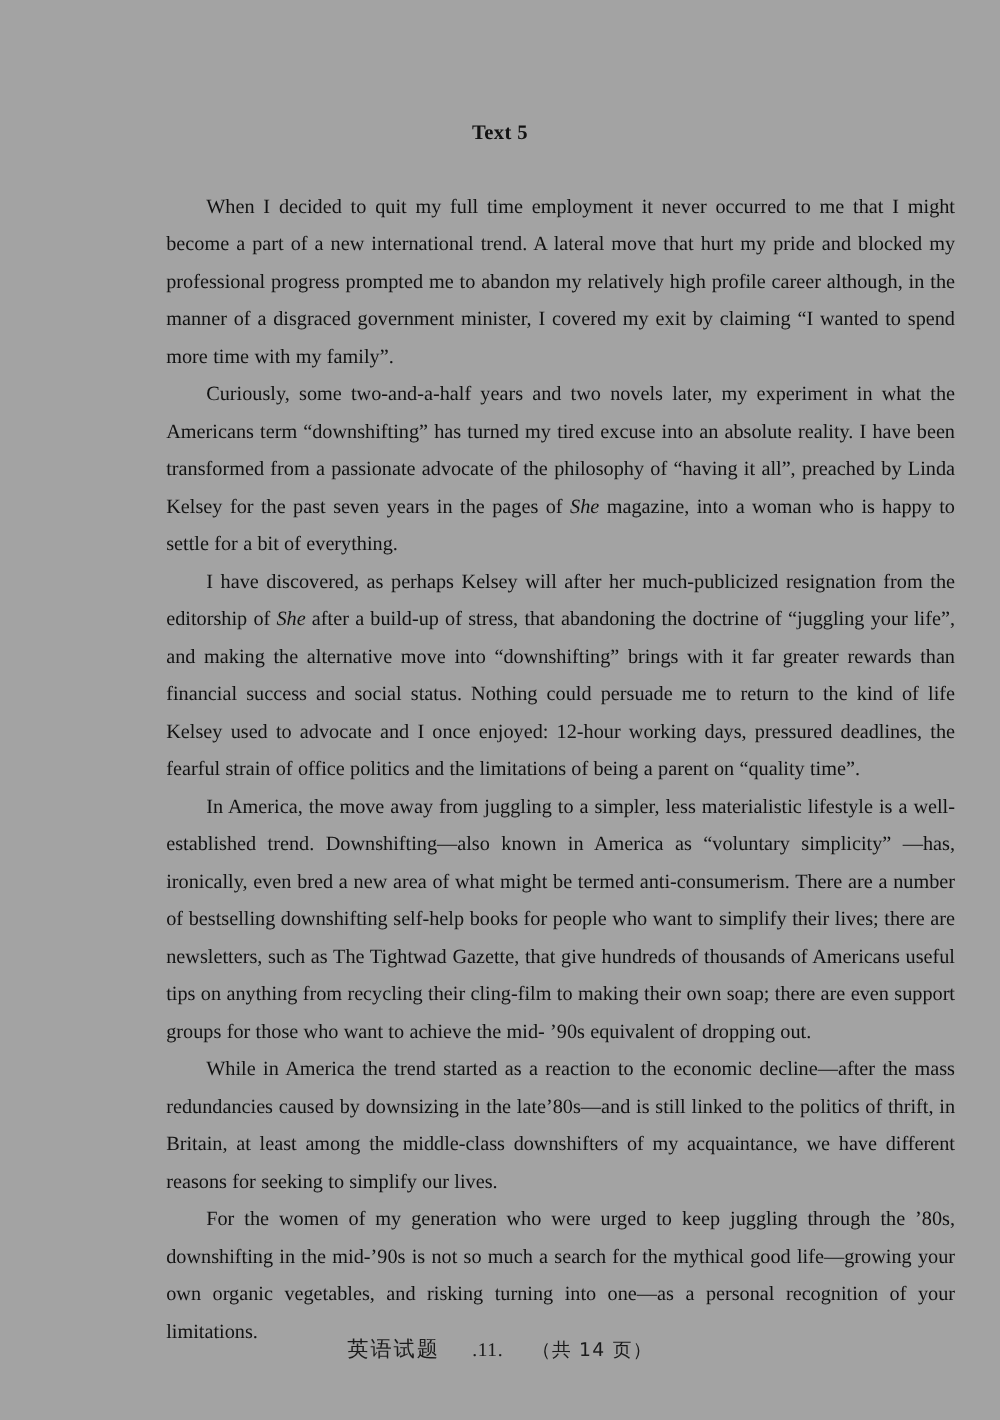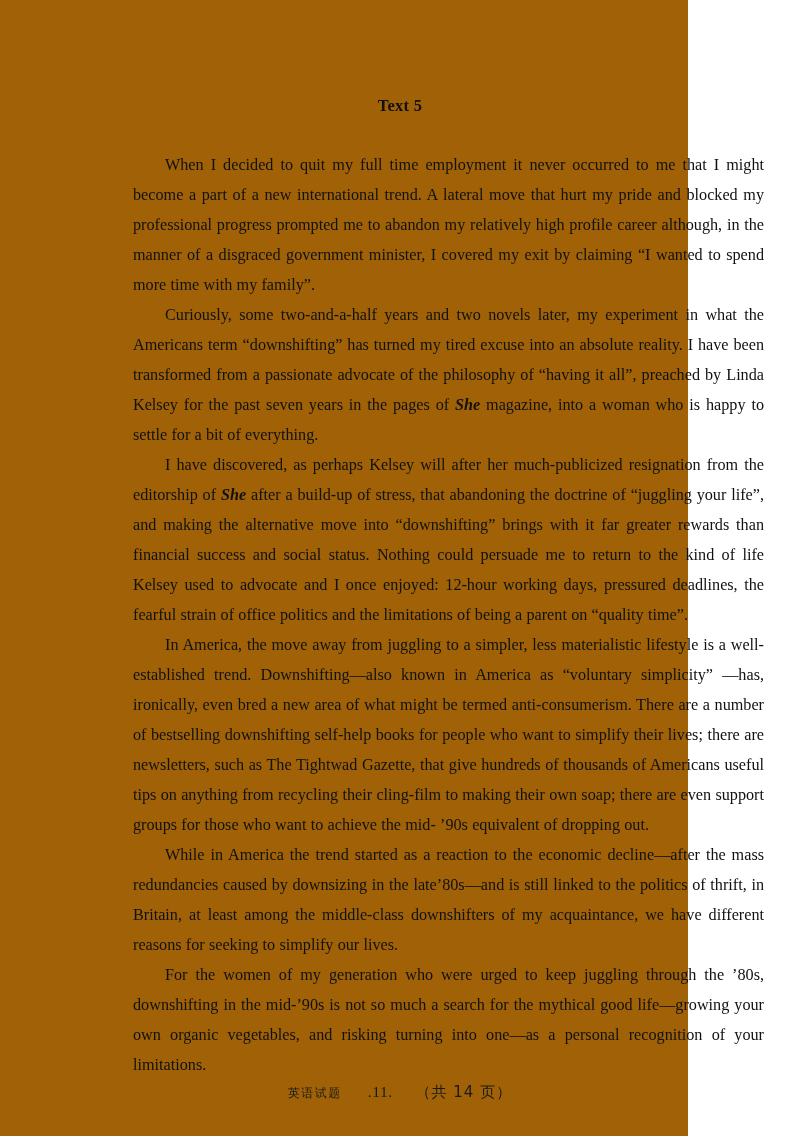--- a/index.html
+++ b/index.html
@@ -11,23 +11,23 @@
     width: 800px;
     height: 1136px;
     font-family: "Liberation Serif", "DejaVu Serif", serif;
     color: #111111;
     position: relative;
     overflow: hidden;
   }
   .page {
     position: absolute;
     left: 0; top: 0;
-    width: 688px;
+    width: 800px;
     height: 1136px;
-    background: #a16207;
+    background: #a3a3a3;
   }
   .heading {
     position: absolute;
     left: 0;
     top: 96px;
     width: 800px;
     text-align: center;
     font-size: 16.5px;
     font-weight: bold;
     letter-spacing: 0.3px;
@@ -44,40 +44,38 @@
     padding: 0;
     text-align: justify;
     text-justify: inter-word;
     text-indent: 32px;
     font-size: 16.2px;
     line-height: 30px;
     word-spacing: 0.2px;
   }
   p.para .it {
     font-style: italic;
-    font-weight: bold;
   }
   .footer {
     position: absolute;
     left: 0;
     top: 1068px;
     width: 800px;
     text-align: center;
     font-size: 15.5px;
     color: #1a1a1a;
   }
   .footer .f-seg {
     display: inline-block;
     vertical-align: baseline;
   }
   .footer .f-subject {
     font-family: "DejaVu Sans", sans-serif;
-    font-size: 12px;
+    font-size: 17px;
     letter-spacing: 1.5px;
-    margin-top: 17px;
   }
   .footer .f-pagenum {
     margin-left: 26px;
     font-family: Liberation Serif, serif;
     font-size: 15.5px;
     letter-spacing: 0.5px;
   }
   .footer .f-total {
     margin-left: 23px;
     font-family: "DejaVu Sans", sans-serif;

